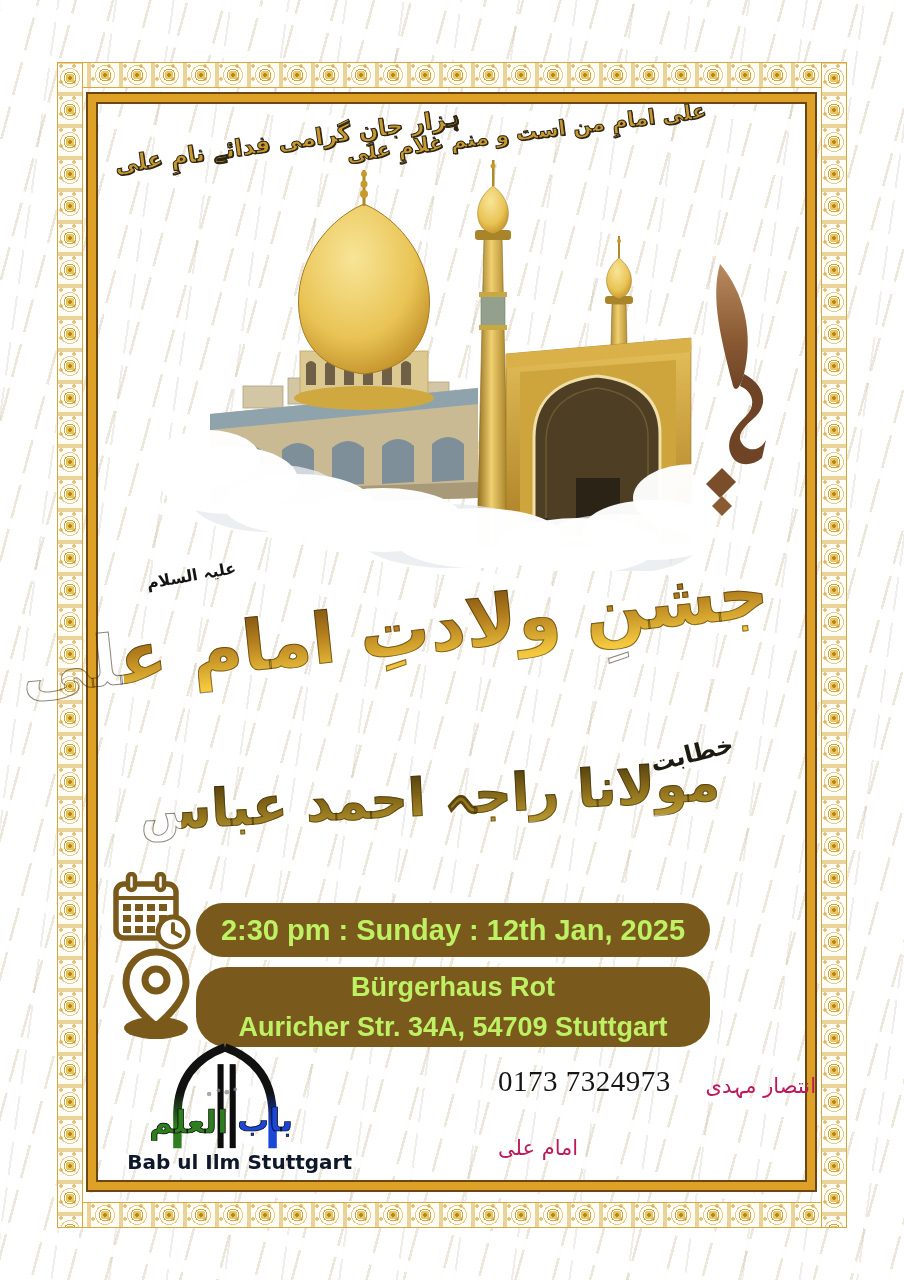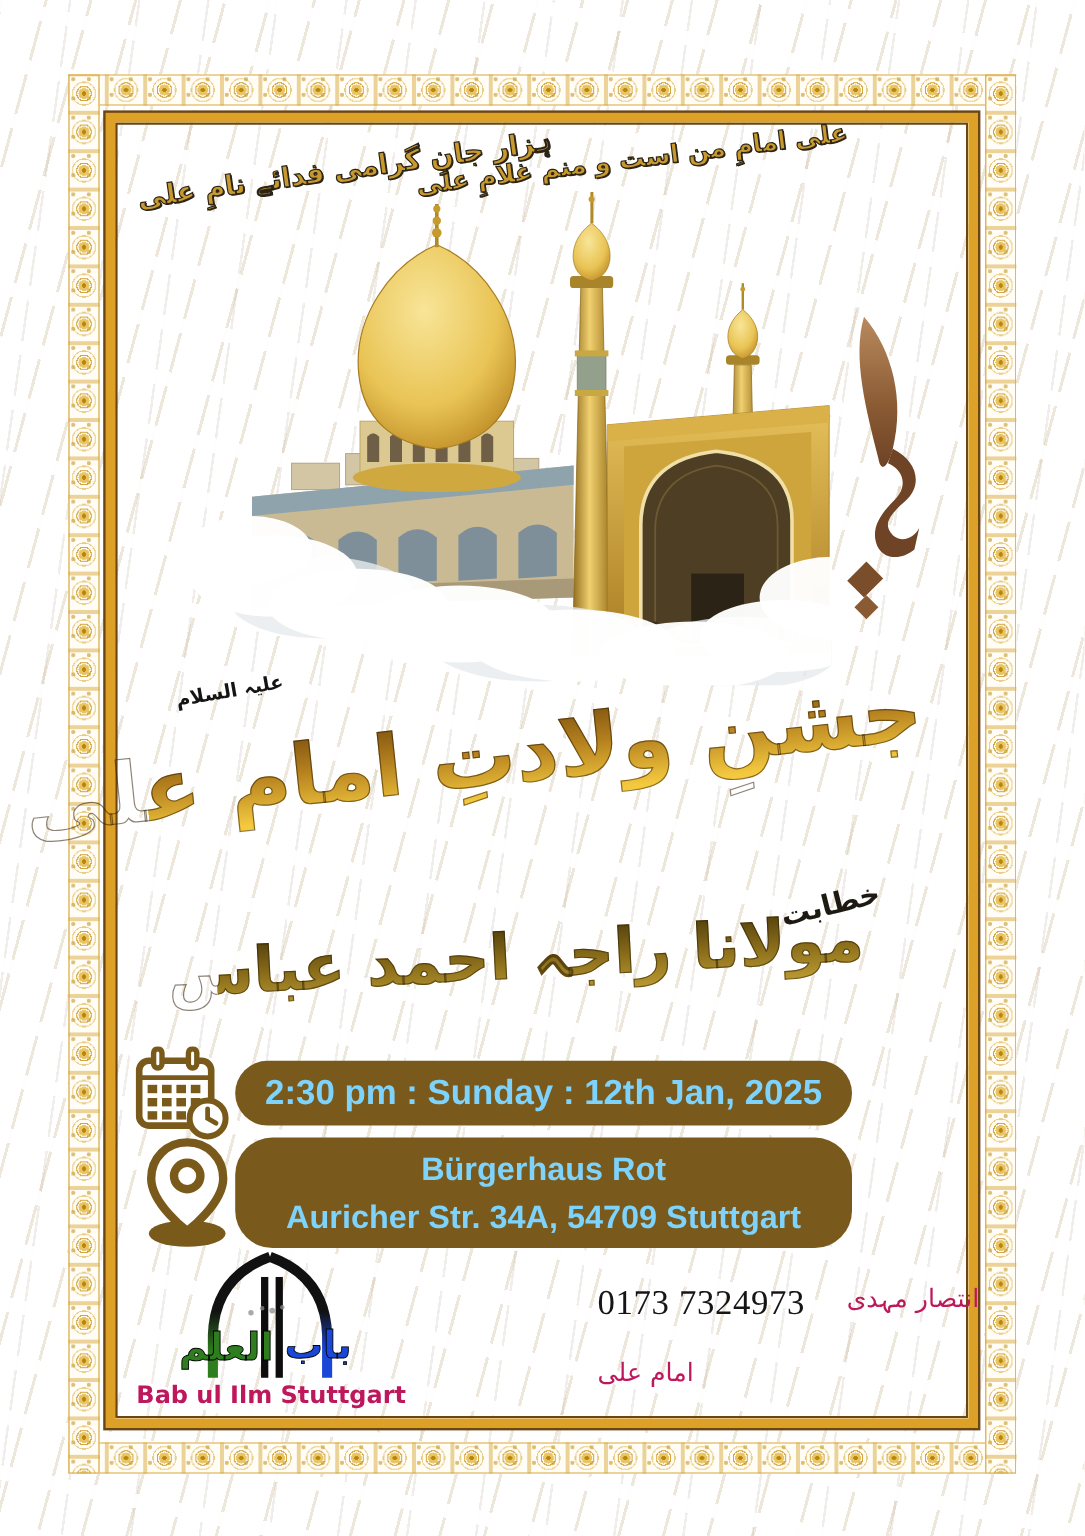--- a/index.html
+++ b/index.html
@@ -85,41 +85,42 @@
   }
   .speaker-name {
     left:180px; top:766px; width:540px; text-align:center;
     font-size:52px; font-weight:bold; white-space:nowrap; direction:rtl;
     transform:rotate(-3deg);
     background-image:linear-gradient(to bottom, #4F3D0C 5%, #8A6D1A 55%, #B5952F 95%);
   }
 
   
   .pill {
-    position:absolute; z-index:1; background:#7A5A1C; color:#7dd3fc;
+    position:absolute; z-index:1; background:#7A5A1C; color:#bef264;
     font-family:"Liberation Sans", sans-serif; font-weight:bold;
     display:flex; flex-direction:column; justify-content:center; align-items:center;
     text-align:center;
+    margin-top:19px;
   }
   .date-pill  { left:196px; top:884px; width:514px; height:54px; border-radius:28px; font-size:29px; }
-  .venue-pill { left:196px; top:948px; width:514px; height:92px; border-radius:31px; font-size:27px; line-height:1.5; }
+  .venue-pill { left:196px; top:948px; width:514px; height:80px; border-radius:31px; font-size:27px; line-height:1.5; }
 
   .cal-icon { left:110px; top:872px; width:82px; height:78px; }
   .pin-icon { left:112px; top:948px; width:88px; height:94px; }
 
   
   .logo-box { left:130px; top:1038px; width:190px; height:112px; }
   .logo-box text { font-family:"DejaVu Sans", sans-serif; font-weight:bold; }
   .org-caption {
-    left:100px; top:1150px; width:252px; text-align:center;
-    font-size:20px; font-weight:bold; color:#be185d;
+    left:100px; top:1150px; width:252px; text-align:right;
+    font-size:20px; font-weight:bold; color:#0f172a;
     font-family:"DejaVu Sans", sans-serif;
   }
   .contacts { left:498px; top:1054px; width:318px; }
-  .contact-row { display:flex; justify-content:space-between; align-items:flex-start; height:44px; margin-bottom:18px;margin-top:16px; }
+  .contact-row { display:flex; justify-content:space-between; align-items:flex-end; height:44px; margin-bottom:18px; }
   .contact-phone { font-family:"Liberation Serif", serif; font-size:29px; color:#151515; letter-spacing:0.5px; }
   .contact-name  { font-size:21px; color:#be185d; direction:rtl; white-space:nowrap; }
 
   .mosque-art { left:148px; top:146px; width:545px; height:425px; }
   .brush-art  { left:692px; top:262px; width:100px; height:265px; }
 </style>
 </head>
 <body>
 
 <div class="page">

